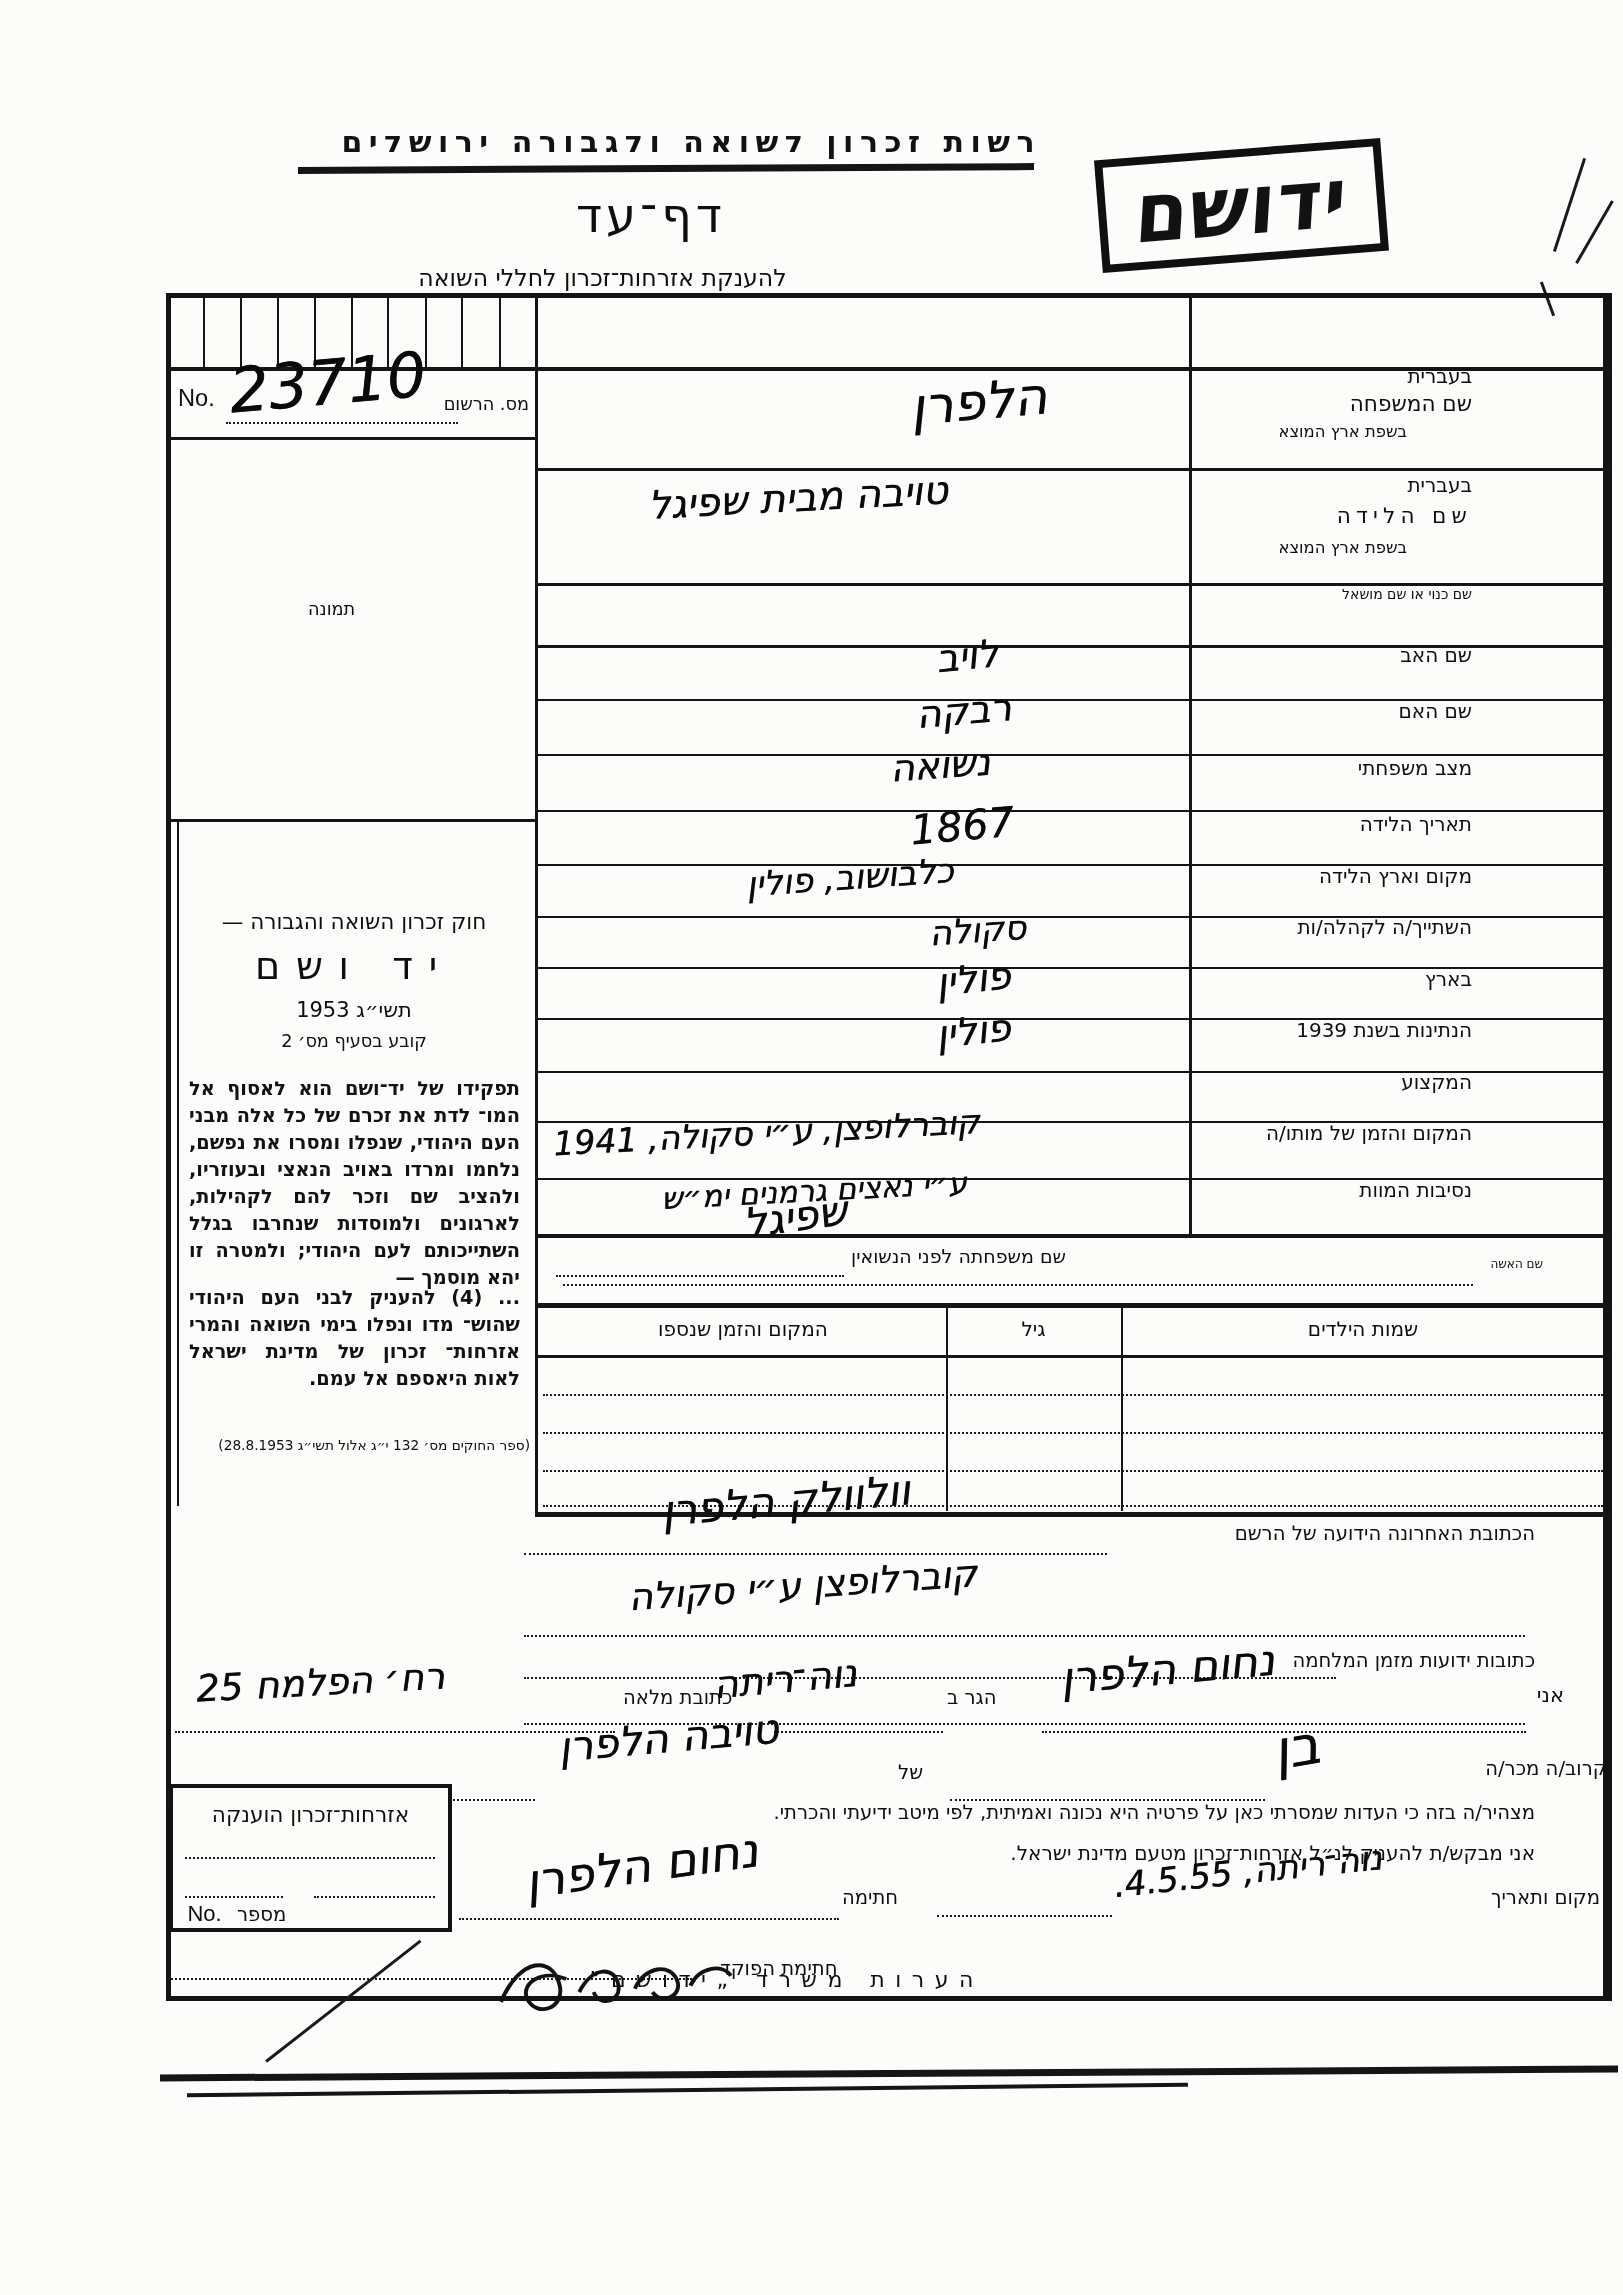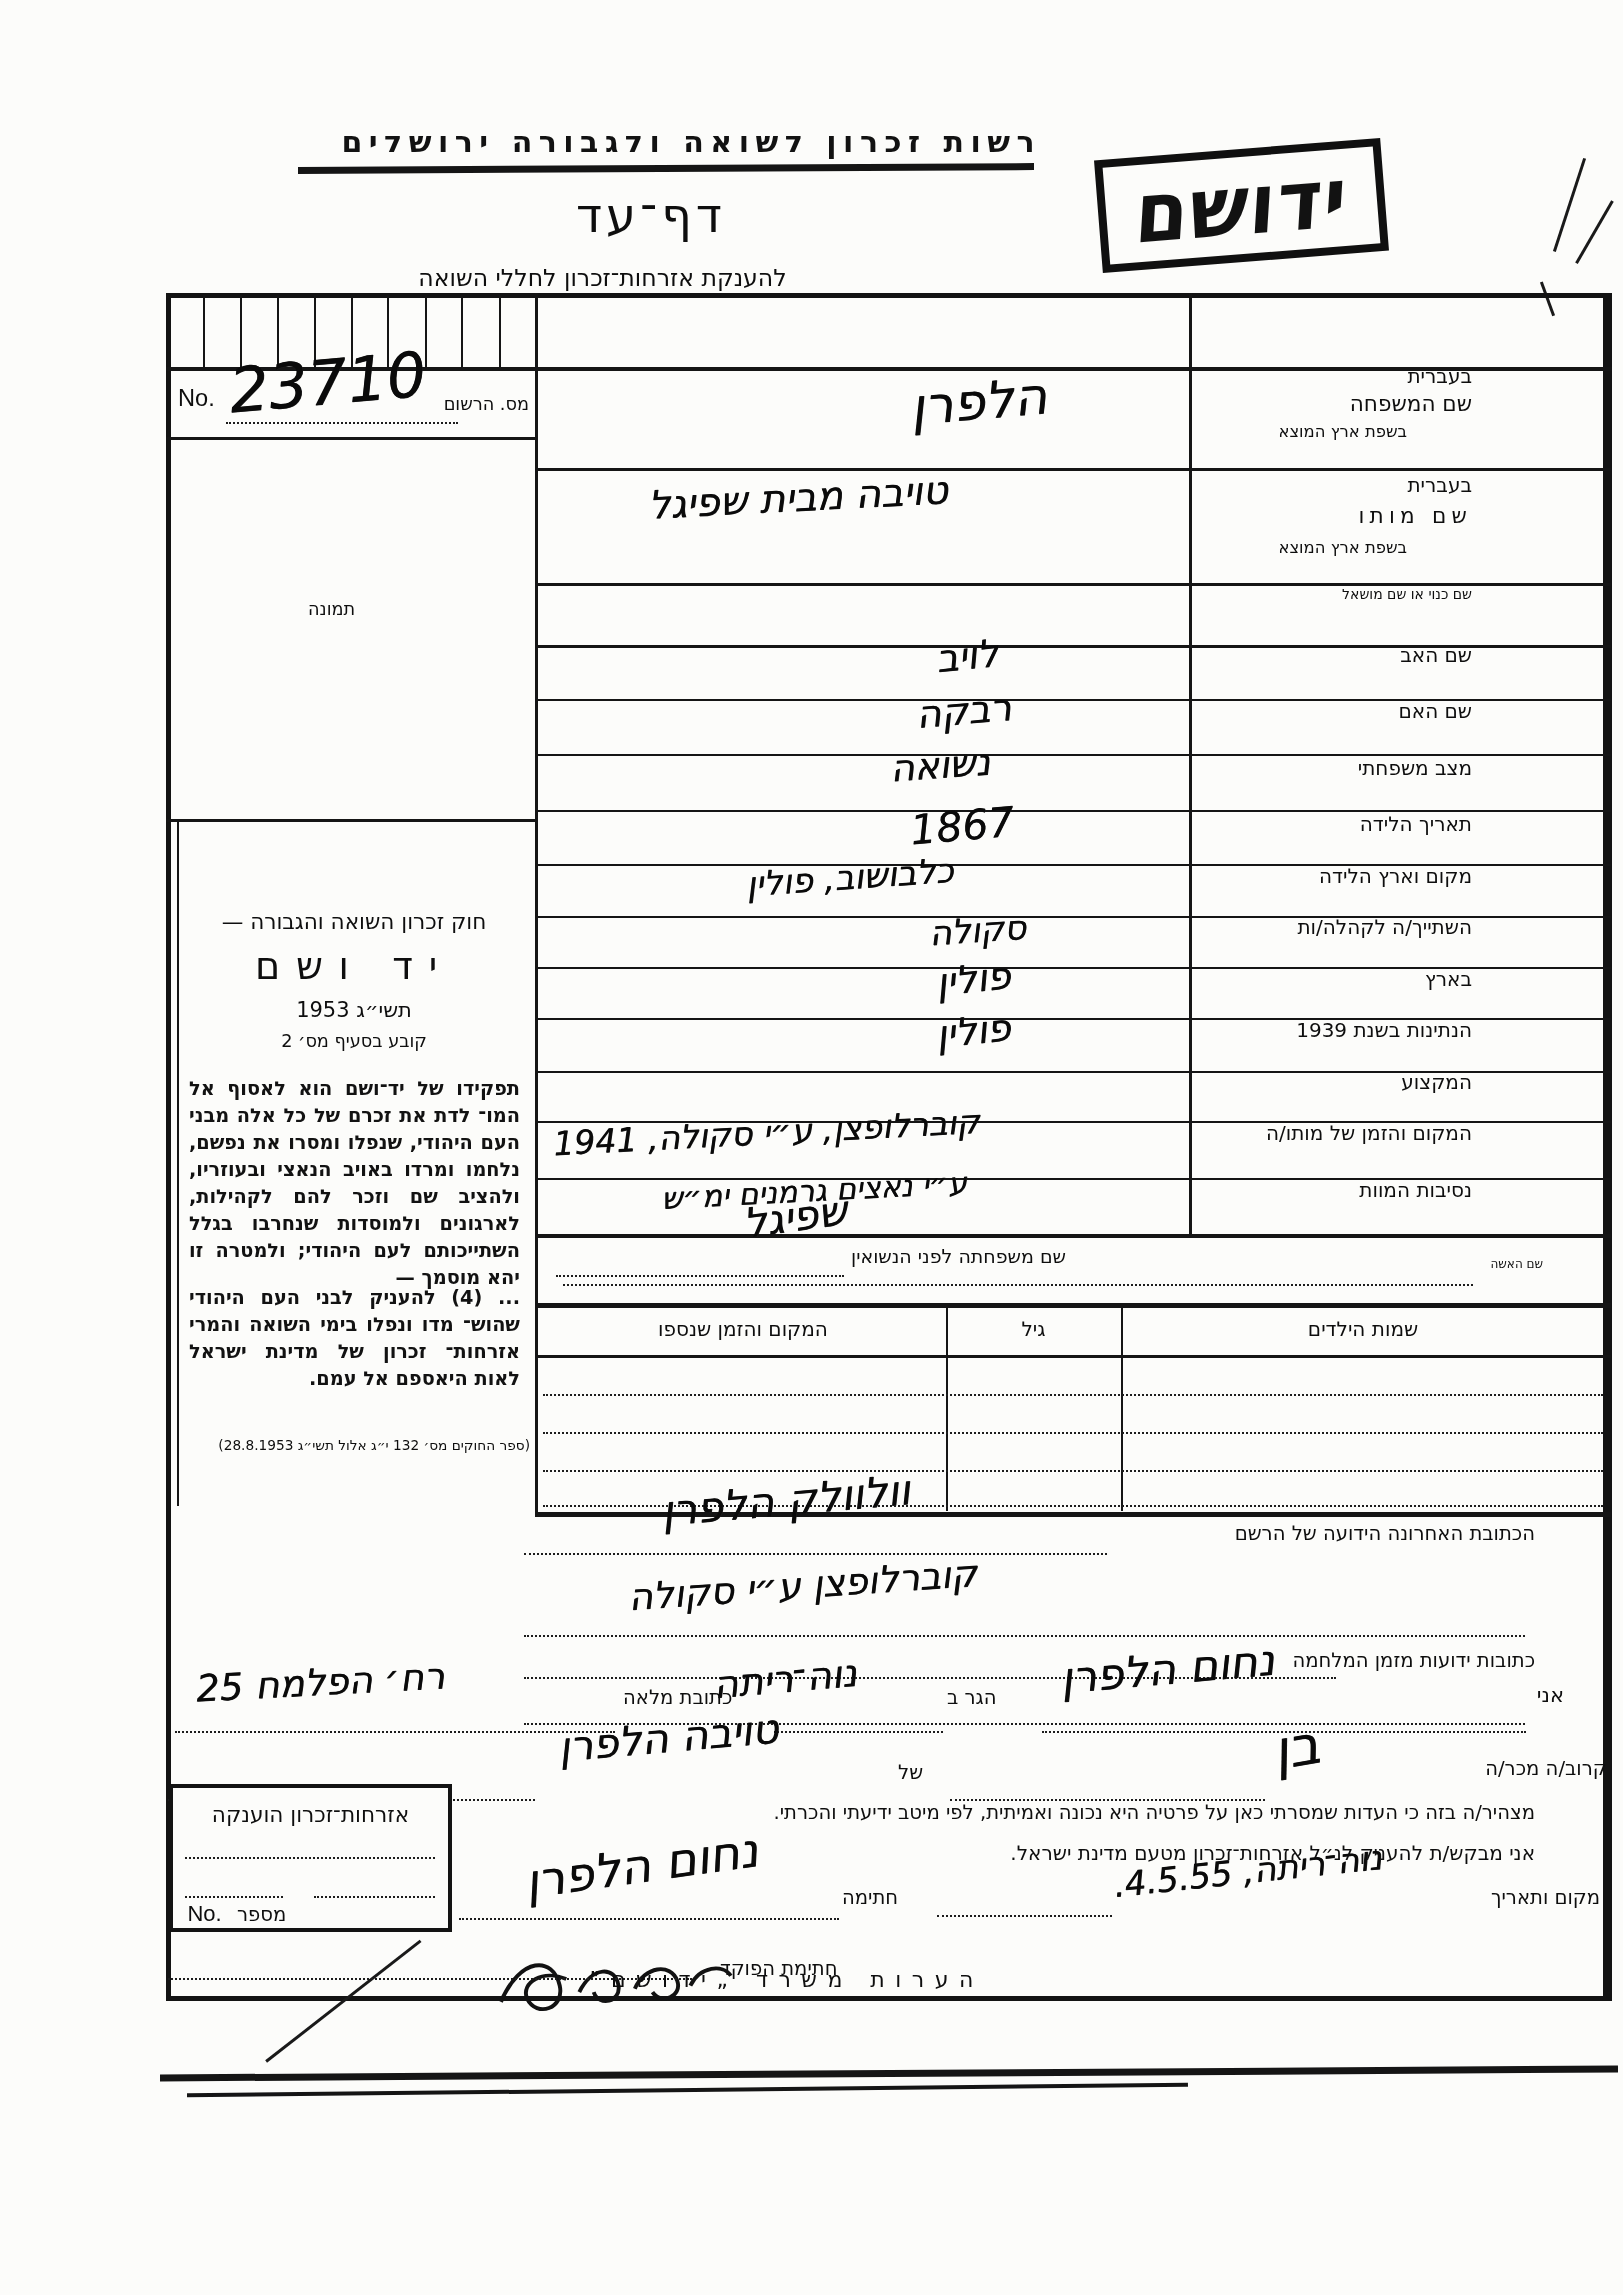--- a/index.html
+++ b/index.html
@@ -92,21 +92,21 @@
   <div class="hline" style="left:535px;top:1071px;width:1076px;height:2px;"></div>
   <div class="hline" style="left:535px;top:1121px;width:1076px;height:2px;"></div>
   <div class="hline" style="left:535px;top:1178px;width:1076px;height:2px;"></div>
   <div class="hline" style="left:535px;top:1234px;width:1076px;height:3.9px;"></div>
 
   <div class="lbl" style="right:151px;top:364px;font-size:20px;" dir="rtl">בעברית</div>
   <div class="lbl" style="right:151px;top:391px;font-size:21.6px;" dir="rtl">שם המשפחה</div>
   <div class="lbl" style="right:216px;top:422px;font-size:16.4px;" dir="rtl">בשפת ארץ המוצא</div>
 
   <div class="lbl" style="right:151px;top:473px;font-size:20px;" dir="rtl">בעברית</div>
-  <div class="lbl" style="right:151px;top:503px;font-size:21.6px;letter-spacing:5.2px;" dir="rtl">שם מותו</div>
+  <div class="lbl" style="right:151px;top:503px;font-size:21.6px;letter-spacing:5.2px;" dir="rtl">שם הלידה</div>
   <div class="lbl" style="right:216px;top:538px;font-size:16.4px;" dir="rtl">בשפת ארץ המוצא</div>
 
   <div class="lbl" style="right:151px;top:586px;font-size:14px;" dir="rtl">שם כנוי או שם מושאל</div>
   <div class="lbl" style="right:151px;top:643px;font-size:20px;" dir="rtl">שם האב</div>
   <div class="lbl" style="right:151px;top:699px;font-size:20px;" dir="rtl">שם האם</div>
   <div class="lbl" style="right:151px;top:756px;font-size:20px;" dir="rtl">מצב משפחתי</div>
   <div class="lbl" style="right:151px;top:812px;font-size:20px;" dir="rtl">תאריך הלידה</div>
   <div class="lbl" style="right:151px;top:864px;font-size:20px;" dir="rtl">מקום וארץ הלידה</div>
   <div class="lbl" style="right:151px;top:915px;font-size:20px;" dir="rtl">השתייך/ה לקהלה/ות</div>
   <div class="lbl" style="right:151px;top:967px;font-size:20px;" dir="rtl">בארץ</div>

